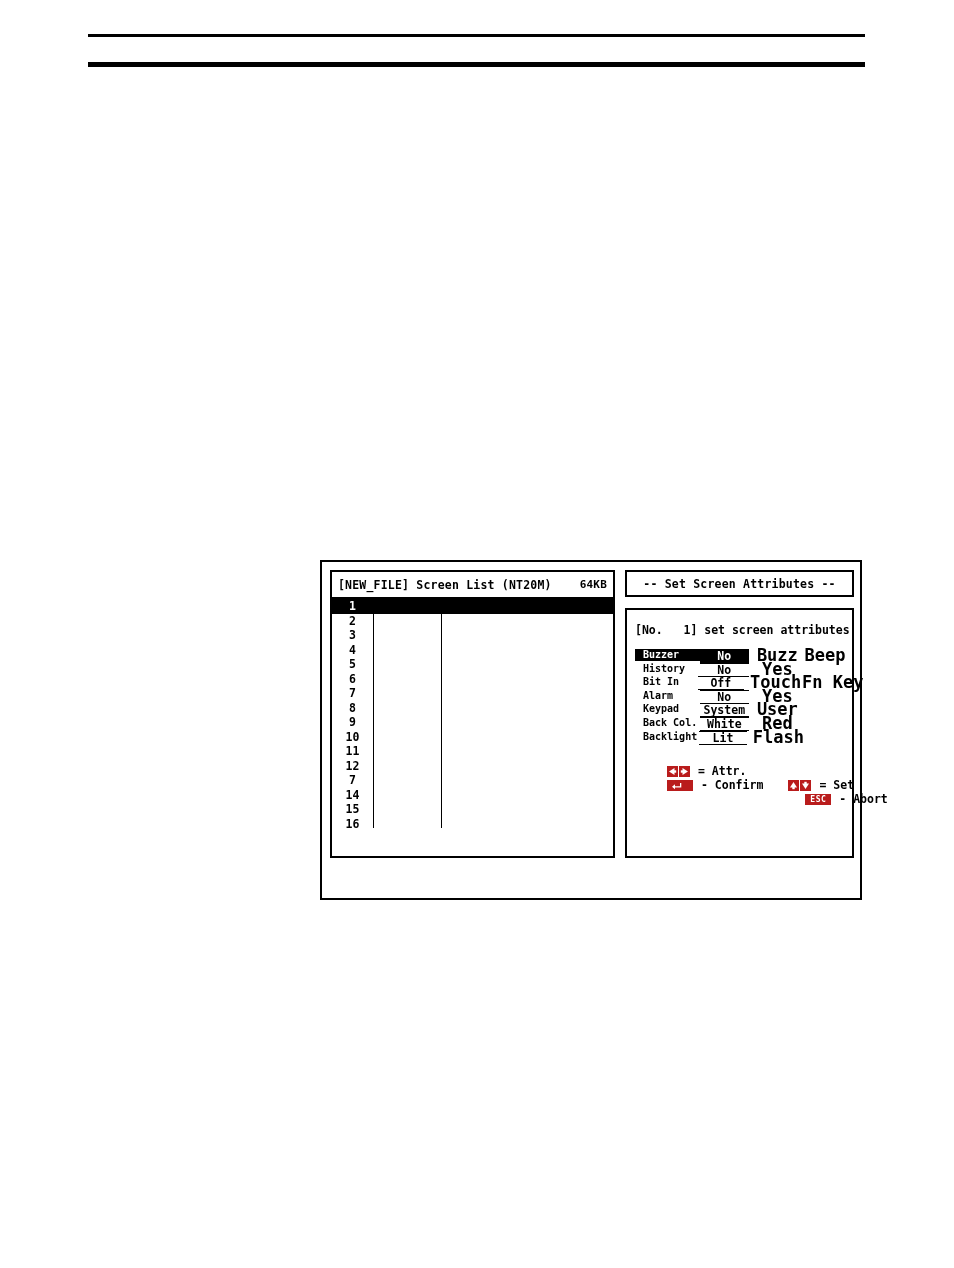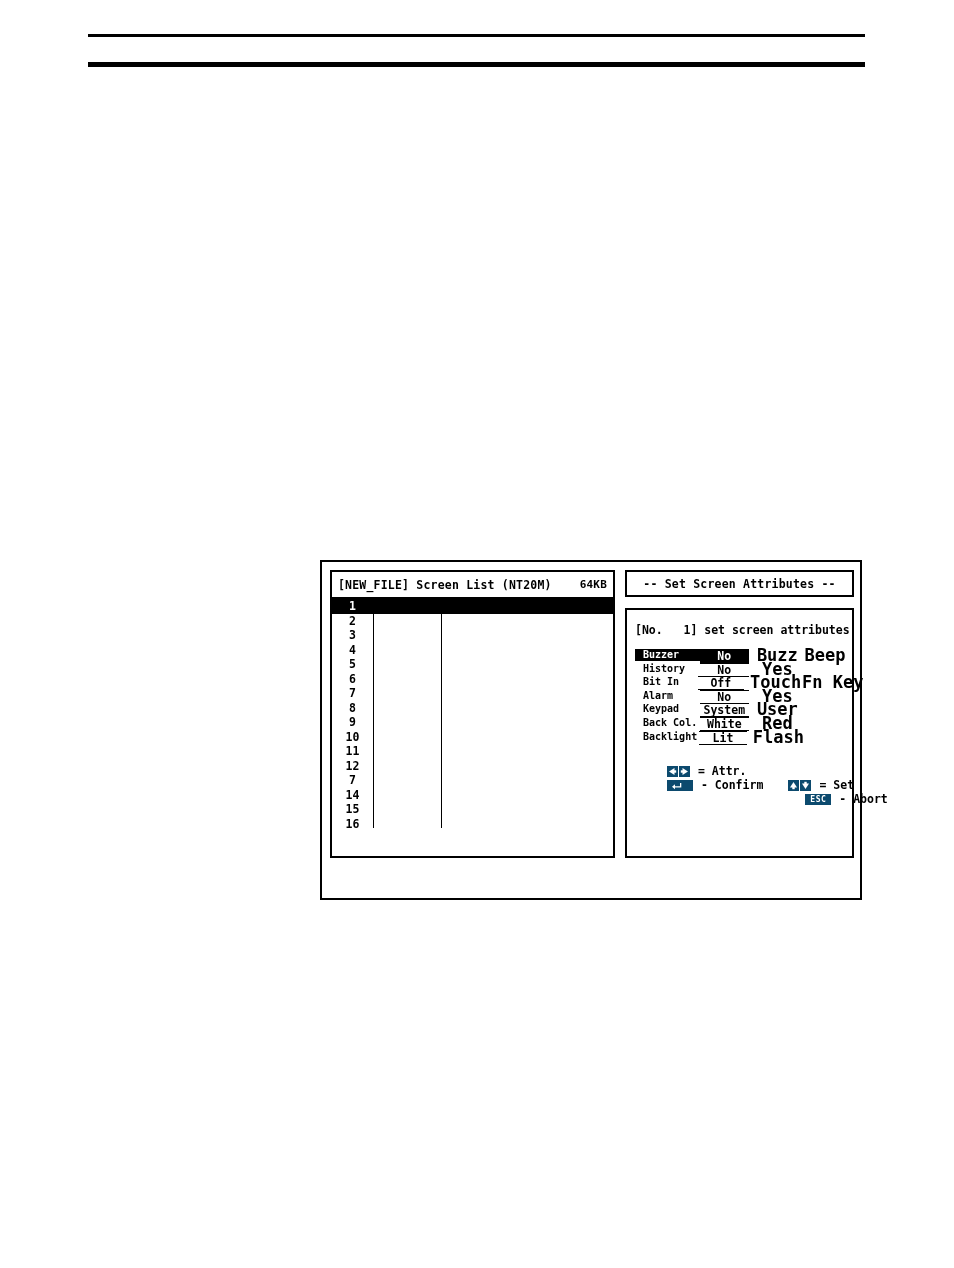--- a/index.html
+++ b/index.html
@@ -176,21 +176,21 @@
   }
   .legend-row{
     display:flex;align-items:center;
     height:14px;
     white-space:nowrap;
   }
   .legend-group{display:flex;align-items:center;padding-left:20px;}
   .legend-group.second{margin-left:22px;margin-top:28px;}
   .keycap{
     display:inline-flex;align-items:center;justify-content:center;
-    background:#0c4a6e;color:#fff;
+    background:#b91c1c;color:#fff;
     height:11px;
     min-width:11px;
     font-size:9px;font-weight:bold;
     line-height:11px;
     margin-right:1px;
     box-sizing:border-box;
   }
   .keycap.wide{min-width:26px;font-size:8px;letter-spacing:0.5px;}
   .keycap.enter{min-width:26px;font-size:10px;}
   .keycap svg{display:block;}

